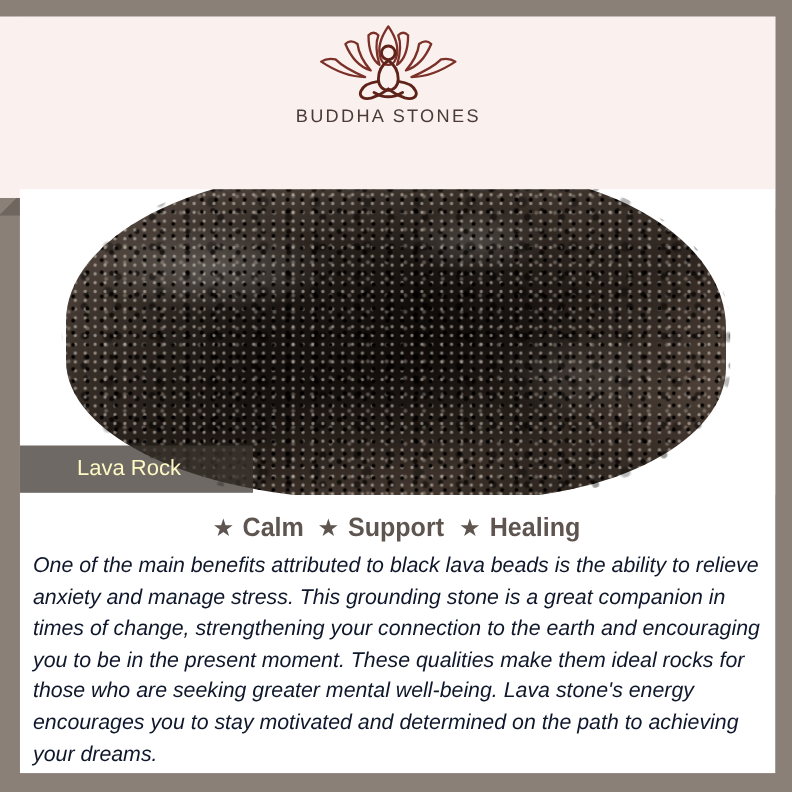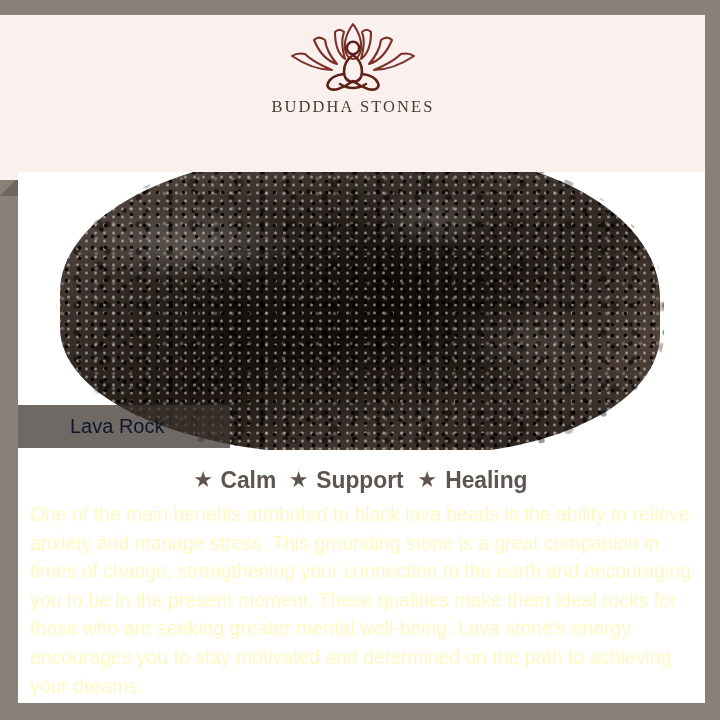--- a/index.html
+++ b/index.html
@@ -44,21 +44,21 @@
   }
 
   
   .logo{
     position:absolute;left:0;top:18px;width:706px;height:104px;
     display:flex;flex-direction:column;align-items:center;justify-content:flex-start;
   }
   .logo-mark{width:150px;height:78px;display:block;}
   .logo-text{
     margin-top:1px;
-    font-family:Liberation Serif, serif;
+    font-family:Liberation Sans, sans-serif;
     font-size:16.5px;letter-spacing:2.1px;color:#4a3b36;font-weight:400;
   }
 
   
   .title-panel{
     position:absolute;left:148px;top:127px;width:424px;height:47px;
     background:#fdf9f8;
     display:flex;align-items:center;justify-content:center;
   }
   .title-text{
@@ -106,39 +106,40 @@
     opacity:.8;
   }
 
   
   .caption{
     position:absolute;left:18px;top:405px;width:212px;height:43px;
     background:rgba(60,52,47,.74);
     display:flex;align-items:center;
   }
   .caption-text{
-    color:#0f172a;font-size:20px;padding-left:52px;white-space:nowrap;
+    color:#fef9c3;font-size:20px;padding-left:52px;white-space:nowrap;
   }
 
   
   .benefits{
     position:absolute;left:18px;top:466px;width:687px;
     display:flex;align-items:center;justify-content:center;gap:11px;
   }
   .benefit{display:flex;align-items:center;gap:6px;}
   .star{color:#5e5550;font-size:22px;line-height:1;}
   .benefit-label{
     font-size:24px;font-weight:bold;color:#5e5550;transform:scaleX(.95);
   }
 
   
   .body-copy{
     position:absolute;left:30px;top:500px;width:666px;
-    font-size:19.4px;line-height:28.6px;color:#fef9c3;
+    font-size:19.4px;line-height:28.6px;color:#0f172a;
     font-weight:500;
+    font-style:italic;
   }
 </style>
 </head>
 <body>
 
 <div class="poster">
 
   <div class="cream-top"></div>
   <div class="cream-top-right-edge"></div>
 

